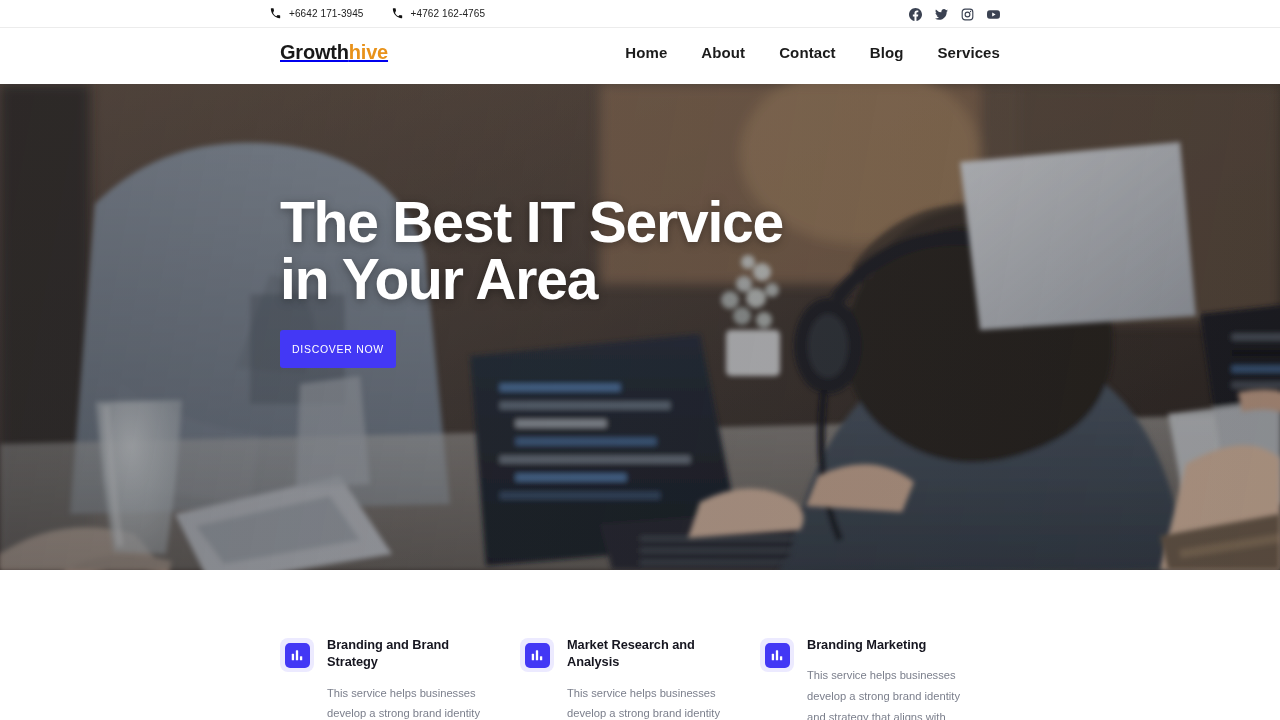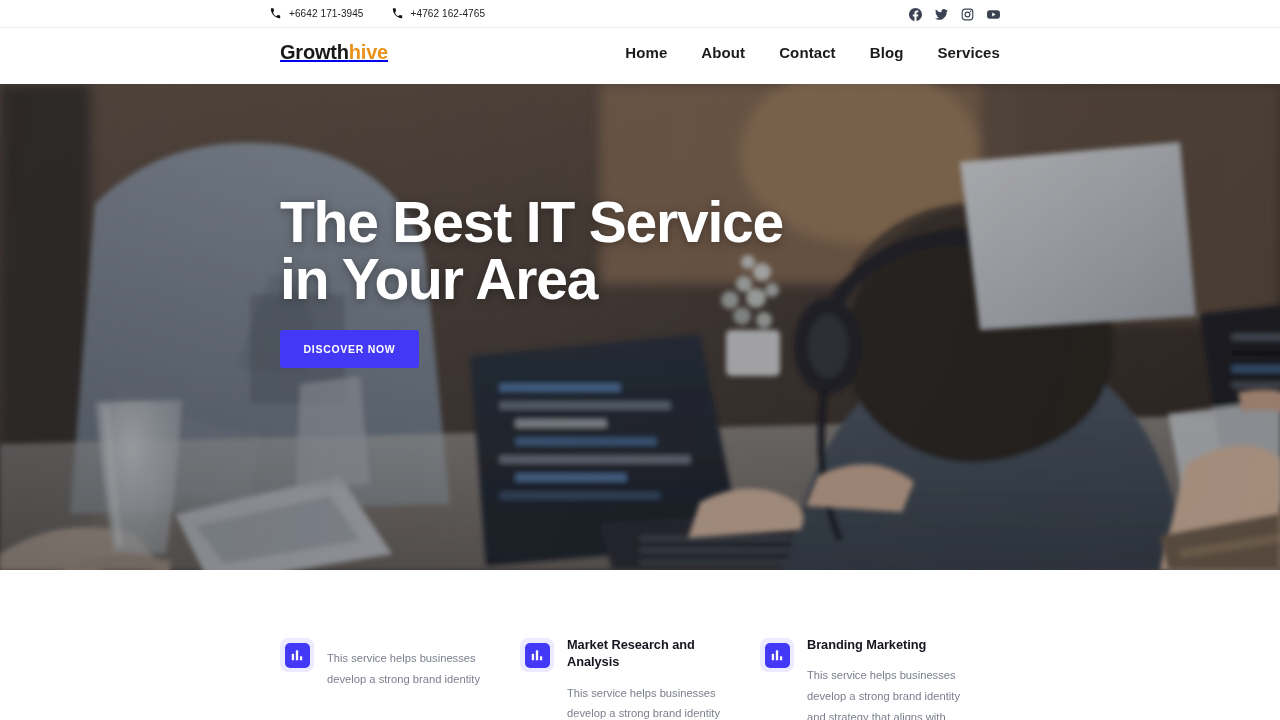--- a/index.html
+++ b/index.html
@@ -82,23 +82,23 @@
     margin-top:24px;
     color:#f2f2f2;
     font-size:11.6px; line-height:1.85;
     font-weight:600;
     max-width:352px;
     text-shadow:0 1px 5px rgba(0,0,0,.55);
   }
   .hero-btn{
     margin-top:22px;
     display:inline-flex; align-items:center; justify-content:center;
-    width:139px; height:38px;
+    width:116px; height:38px;
     background:#4338f5; color:#fff;
-    font-size:10.5px; font-weight:bold; letter-spacing:.7px;
+    font-size:10.5px; font-weight:normal; letter-spacing:.7px;
     border:none; border-radius:3px; cursor:pointer;
     font-family:"Liberation Sans", sans-serif;
   }
 
   
   .services{
     background:#ffffff;
     padding:66px 280px 0 280px;
     display:flex; gap:0;
   }
@@ -361,20 +361,21 @@
     <div class="card-icon">
       <div class="card-icon-inner">
         <svg viewBox="0 0 24 24" fill="#ffffff">
             <rect x="3" y="10" width="4" height="11" rx="1"></rect>
             <rect x="10" y="4" width="4" height="17" rx="1"></rect>
             <rect x="17" y="14" width="4" height="7" rx="1"></rect>
           </svg>
       </div>
     </div>
     <div class="card-body">
+      <div class="card-title">Branding and Brand Strategy</div>
       <div class="card-desc">This service helps businesses develop a strong brand identity</div>
     </div>
   </div>
 
   <div class="card">
     <div class="card-icon">
       <div class="card-icon-inner">
         <svg viewBox="0 0 24 24" fill="#ffffff">
             <rect x="3" y="10" width="4" height="11" rx="1"></rect>
             <rect x="10" y="4" width="4" height="17" rx="1"></rect>

